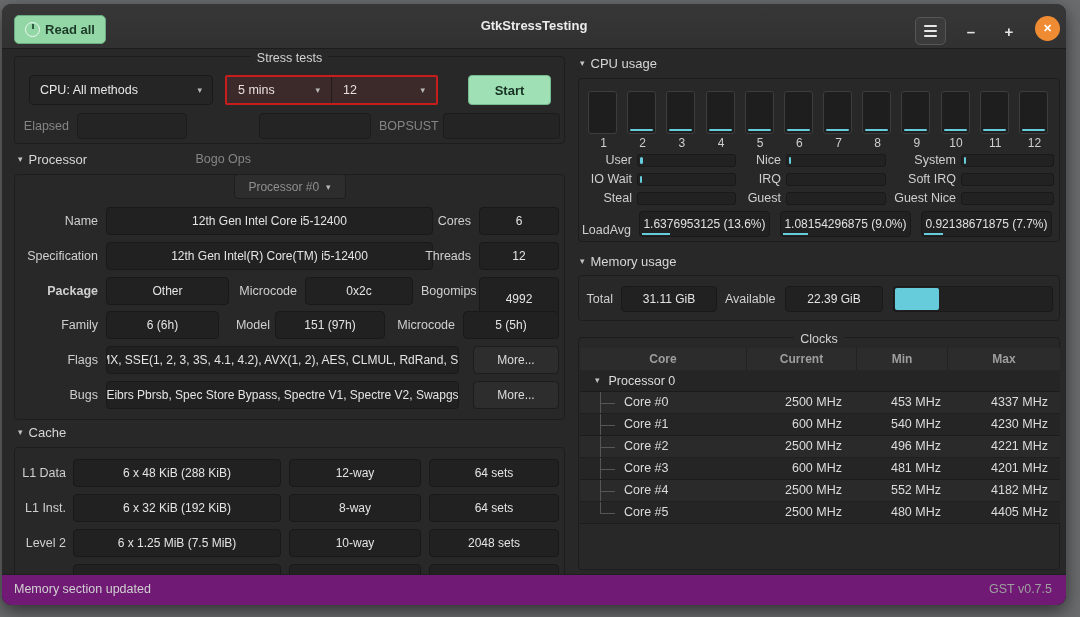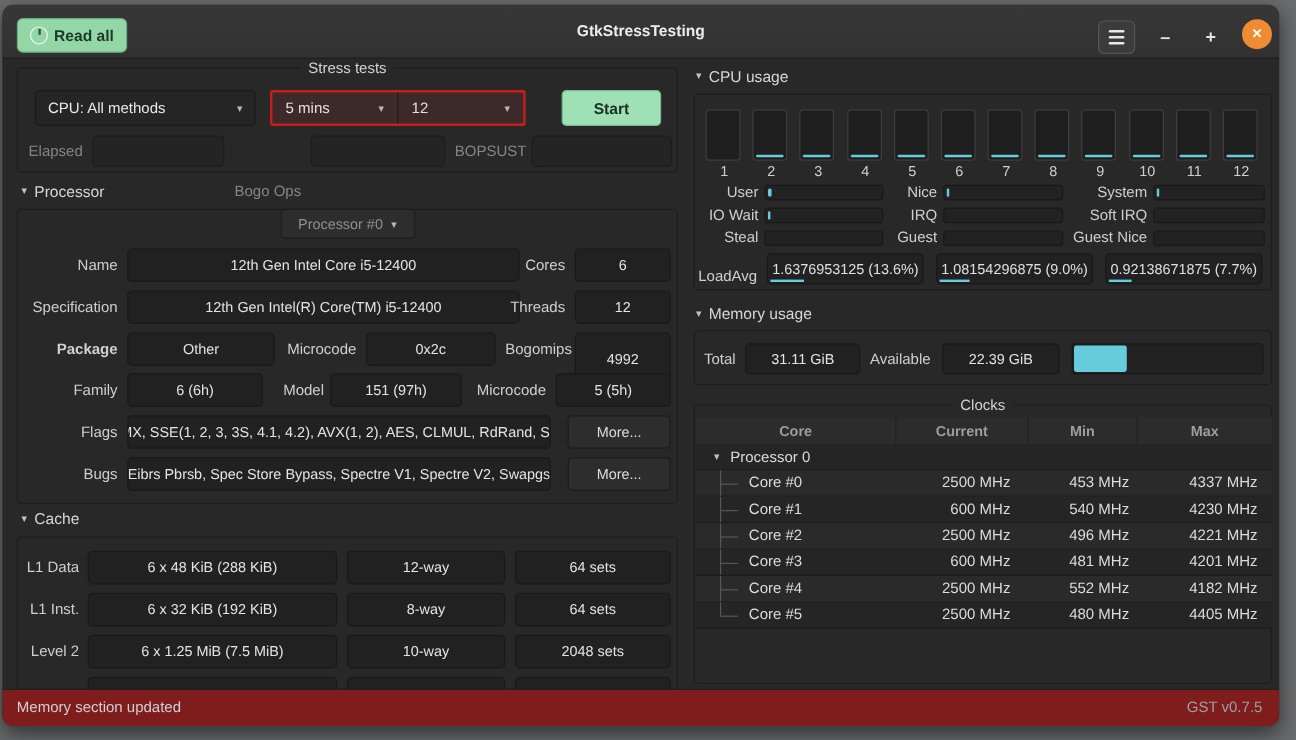--- a/index.html
+++ b/index.html
@@ -85,21 +85,21 @@
   .c-core{position:relative;padding-left:44px;color:#dcdcdc;font-size:12.5px;line-height:21px;}
   .branch{position:absolute;left:20px;top:0;height:100%;width:16px;}
   .branch::before{content:"";position:absolute;left:0;top:0;bottom:0;width:1px;background:#565656;}
   .branch::after{content:"";position:absolute;left:0;top:50%;width:15px;height:1px;background:#565656;}
   .clock-row:last-of-type .branch::before{bottom:50%;}
   .c-val{color:#dcdcdc;font-size:12.5px;line-height:21px;text-align:right;}
   .c-cur{padding-right:14px;}
   .c-min{padding-right:6px;}
   .c-max{padding-right:12px;}
   
-  .statusbar{position:absolute;left:0;right:0;bottom:0;height:30px;background:#7f1d1d;
+  .statusbar{position:absolute;left:0;right:0;bottom:0;height:30px;background:#701a75;
              border-top:1px solid #1f1f1f;border-radius:0 0 9px 9px;margin-top:42px;}
   .status-msg{position:absolute;left:12px;line-height:29px;font-size:12.5px;color:#d0d0d0;}
   .status-ver{position:absolute;right:14px;line-height:29px;font-size:12.5px;color:#9f9f9f;}
 </style>
 </head>
 <body>
 
 <div class="stage">
  <div class="window">
 

